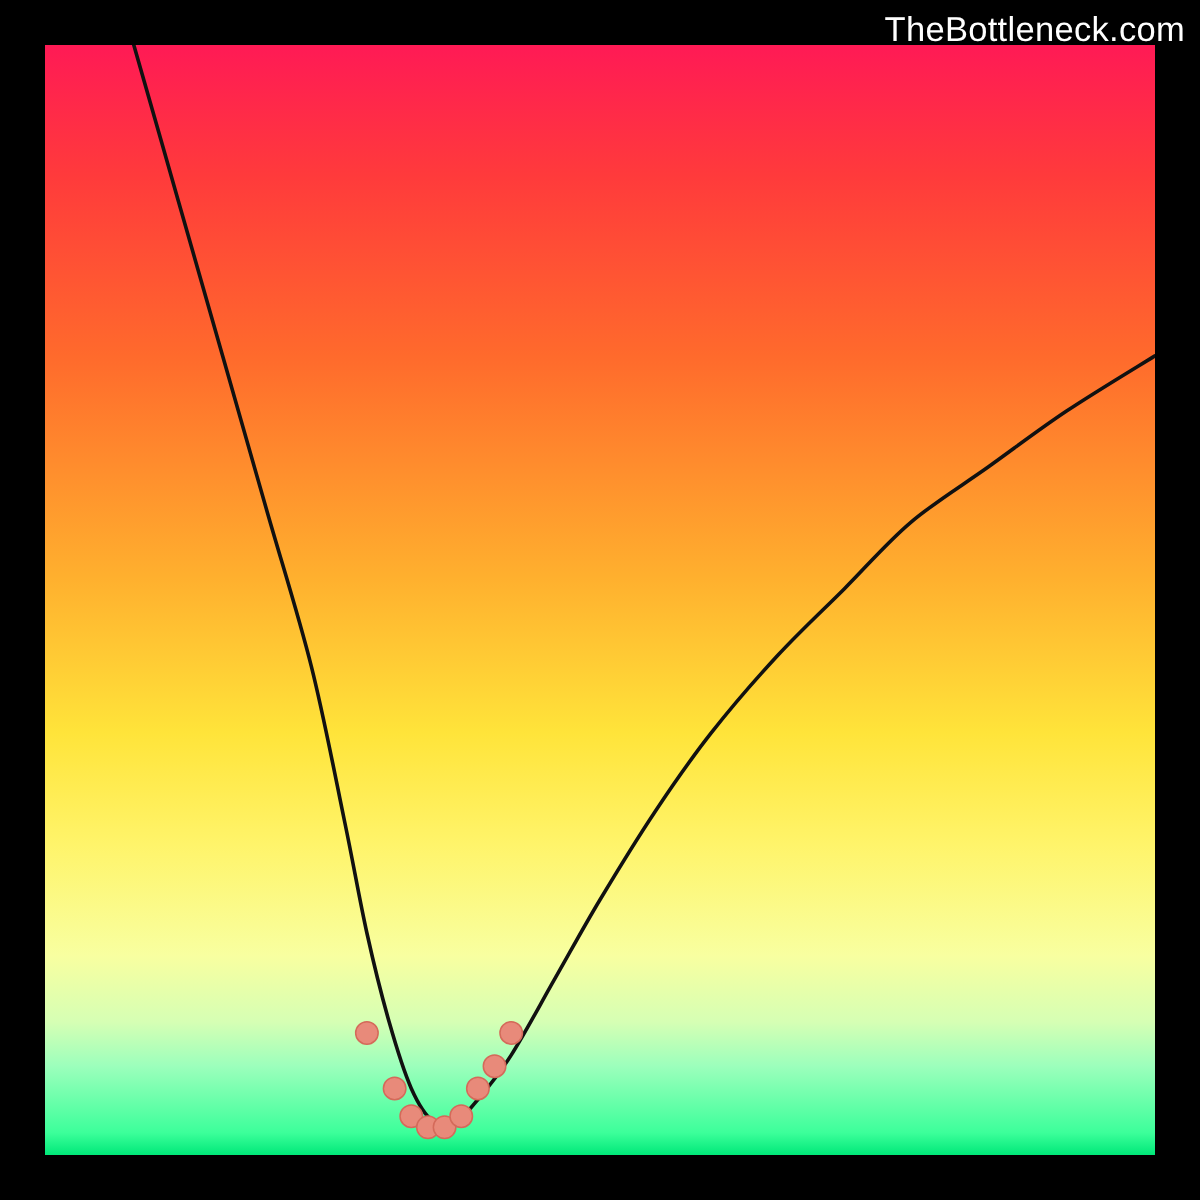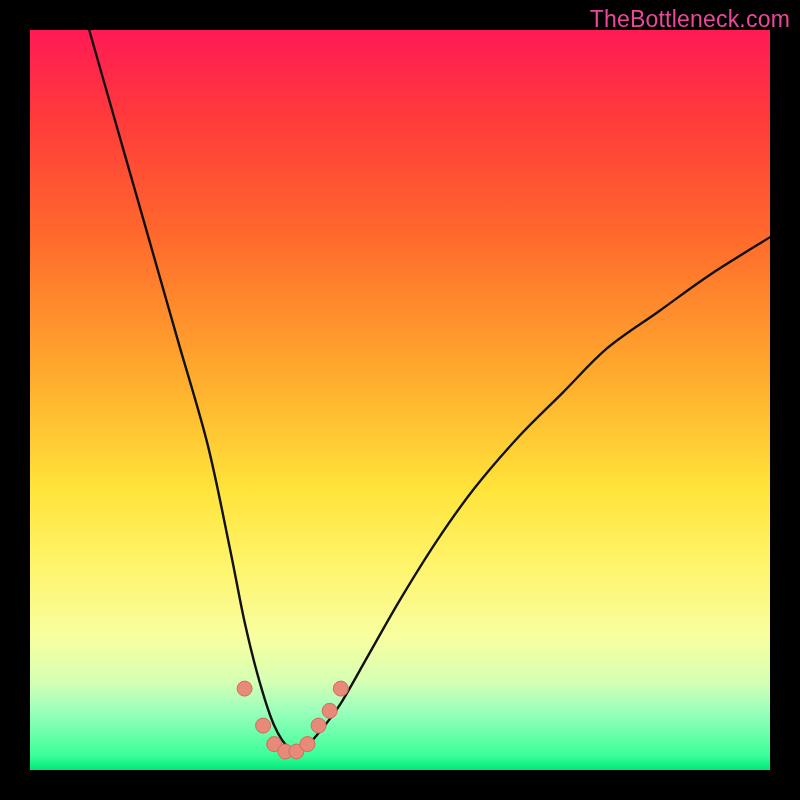--- a/index.html
+++ b/index.html
@@ -35,21 +35,21 @@
       #d6ffb4 88%,
       #9cffbc 92%,
       #3cff9a 98%,
       #00e879 100%
     );
   }
   .watermark {
     position: absolute;
     top: 6px;
     right: 10px;
-    color: #ec4899;
+    color: #ffffff;
     font-size: 23px;
     font-weight: 500;
     letter-spacing: 0.2px;
     user-select: none;
   }
   svg.curve {
     position: absolute;
     inset: 0;
     width: 100%;
     height: 100%;

